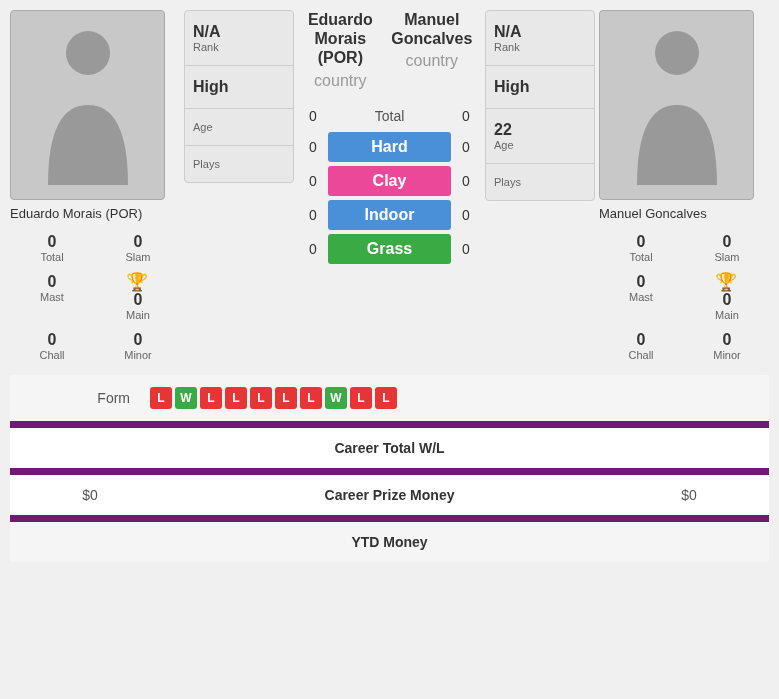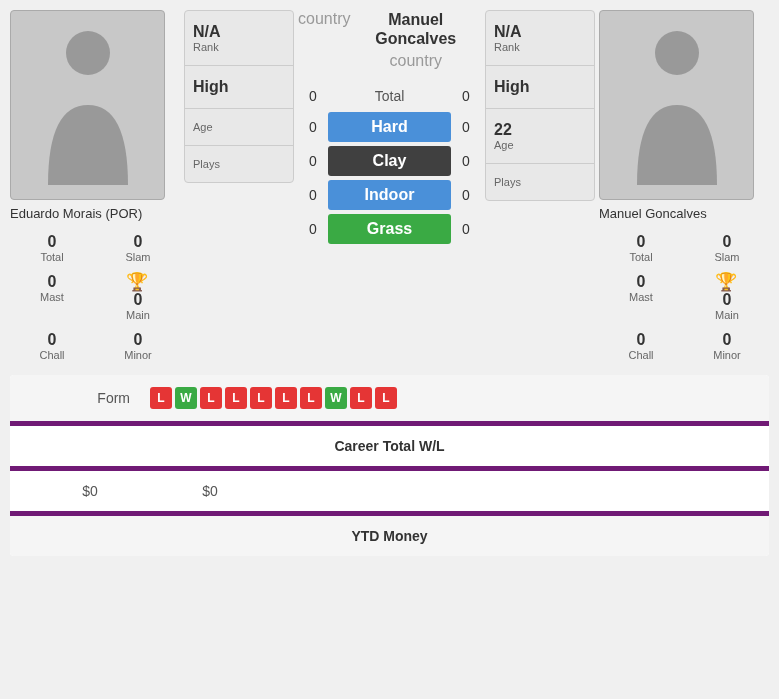--- a/index.html
+++ b/index.html
@@ -158,21 +158,21 @@
       flex: 1;
       text-align: center;
       padding: 6px 0;
       font-size: 16px;
       font-weight: bold;
       color: white;
       border-radius: 3px;
     }
 
     .surface-btn.hard { background: #4a90d9; }
-    .surface-btn.clay { background: #404040; }
+    .surface-btn.clay { background: #ec4899; }
     .surface-btn.indoor { background: #4a90d9; }
     .surface-btn.grass { background: #3aaa44; }
 
     .total-row {
       display: flex;
       align-items: center;
       width: 100%;
       margin-bottom: 8px;
     }
 
@@ -205,21 +205,21 @@
     .bottom-section {
       background: white;
       border-radius: 4px;
       overflow: hidden;
     }
 
     .bottom-row {
       display: flex;
       align-items: center;
       padding: 12px 20px;
-      border-bottom: 5px solid #701a75;
+      border-bottom: 7px solid #701a75;
     }
 
     .bottom-row:last-child {
       border-bottom: none;
     }
 
     .bottom-row.shaded {
       background: #f5f5f5;
     }
 
@@ -343,20 +343,21 @@
       </div>
       <div class="info-row">
         <span class="info-sub">Plays</span>
       </div>
     </div>
 
     <div class="center-area">
 
       <div style="display:flex; width:100%; justify-content:space-around; margin-bottom:4px;">
         <div class="name-country-area">
+          <div class="player-name-title" style="font-size:16px;">Eduardo Morais<br>(POR)</div>
           <div class="country-img-placeholder">country</div>
         </div>
         <div class="name-country-area">
           <div class="player-name-title" style="font-size:16px;">Manuel Goncalves</div>
           <div class="country-img-placeholder">country</div>
         </div>
       </div>
 
       <div class="total-row">
         <span class="total-score">0</span>
@@ -462,20 +463,21 @@
         </div>
     </div>
 
     <div class="bottom-row">
       <div class="bottom-label">Career Total W/L</div>
     </div>
 
 
     <div class="bottom-row">
       <div class="bottom-value-left">$0</div>
+      <div class="bottom-label">Career Prize Money</div>
       <div class="bottom-value-right">$0</div>
     </div>
 
     <div class="bottom-row shaded">
       <div class="bottom-label">YTD Money</div>
     </div>
 
   </div>
 
 </div>

